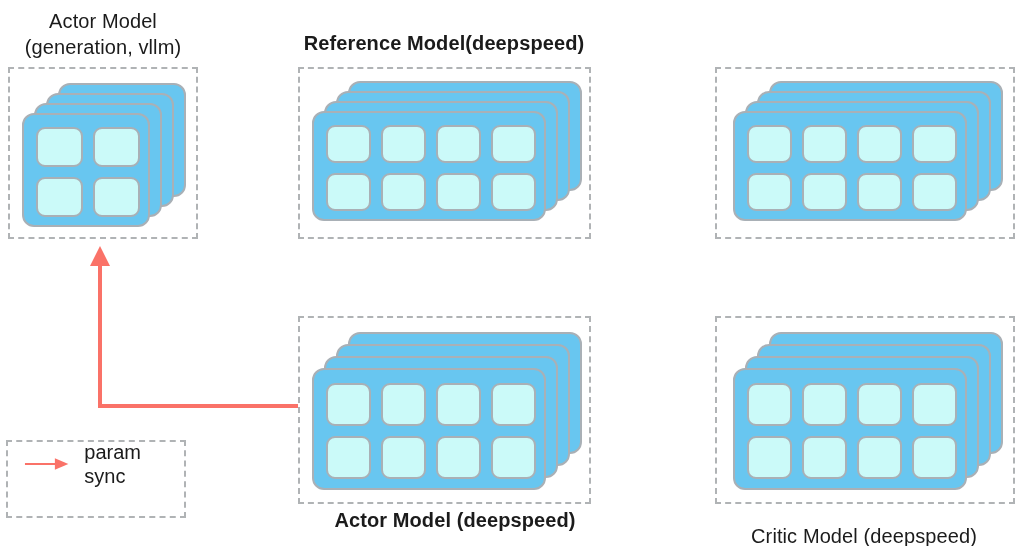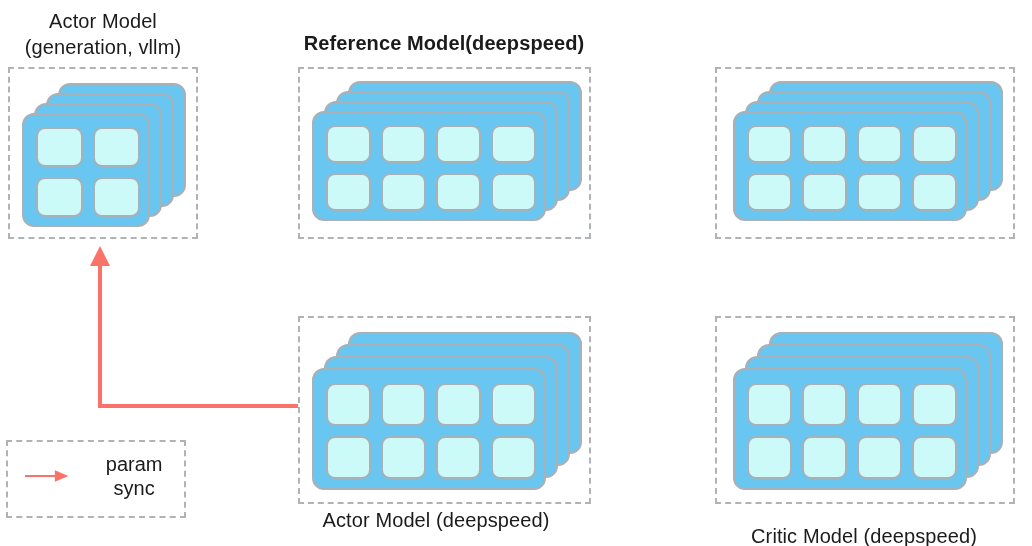--- a/index.html
+++ b/index.html
@@ -76,25 +76,24 @@
 
   
   .legend-box {
     position: absolute;
     box-sizing: border-box;
     border: 2px dashed #b0b3b5;
   }
   .legend-row {
     position: absolute;
     left: 16px;
-    bottom: 16px;
+    bottom: 28px;
     display: flex;
     align-items: center;
     gap: 14px;
-    text-align: center;
   }
   .legend-label {
     font-size: 20px;
     line-height: 24px;
     color: #1b1b1b;
   }
 </style>
 </head>
 <body>
 
@@ -179,21 +178,21 @@
           <div class="cell"></div>
           <div class="cell"></div>
           <div class="cell"></div>
           <div class="cell"></div>
           <div class="cell"></div>
         </div>
       </div>
     </div>
   </div>
 
-  <div class="caption" style="left:288px; top:507px; width:296px;">Actor Model (deepspeed)</div>
+  <div class="caption" style="left:307px; top:507px; width:296px;font-weight:bold;">Actor Model (deepspeed)</div>
 
   <div class="group" style="left:715px; top:316px; width:300px; height:188px;">
     <div class="stack" style="left:16px; top:14px; width:270px; height:160px;">
       <div class="card" style="left:36px; top:0px;  width:234px; height:122px;"></div>
       <div class="card" style="left:24px; top:12px; width:234px; height:122px;"></div>
       <div class="card" style="left:12px; top:24px; width:234px; height:122px;"></div>
       <div class="card" style="left:0px;  top:36px; width:234px; height:122px;">
         <div class="card-grid" style="left:12px; top:13px; width:210px; height:96px;
                     grid-template-columns:repeat(4,1fr); grid-template-rows:repeat(2,1fr); gap:10px;">
           <div class="cell"></div>

